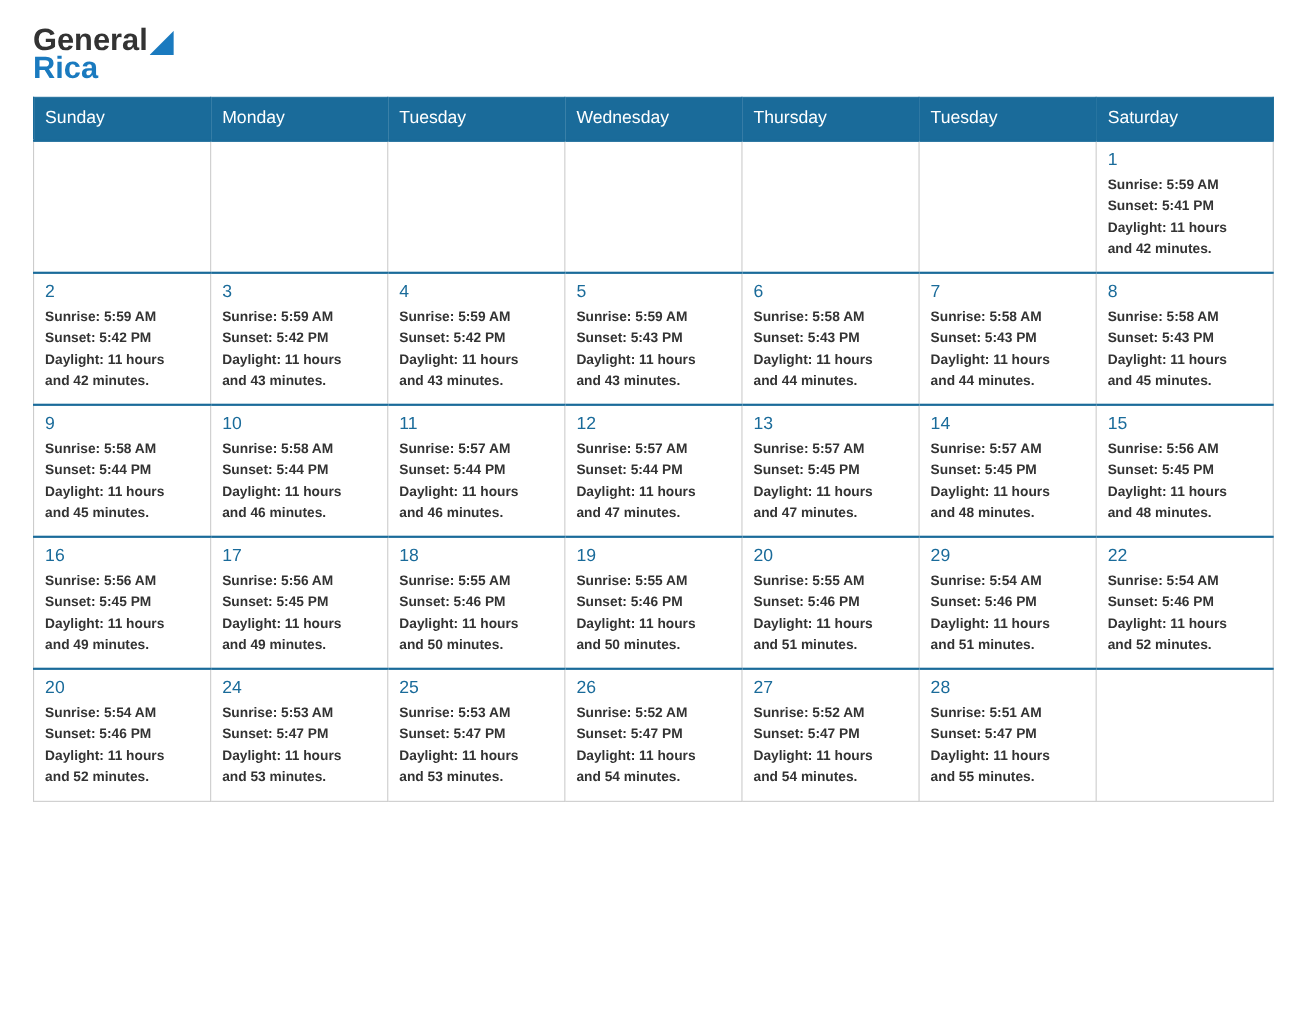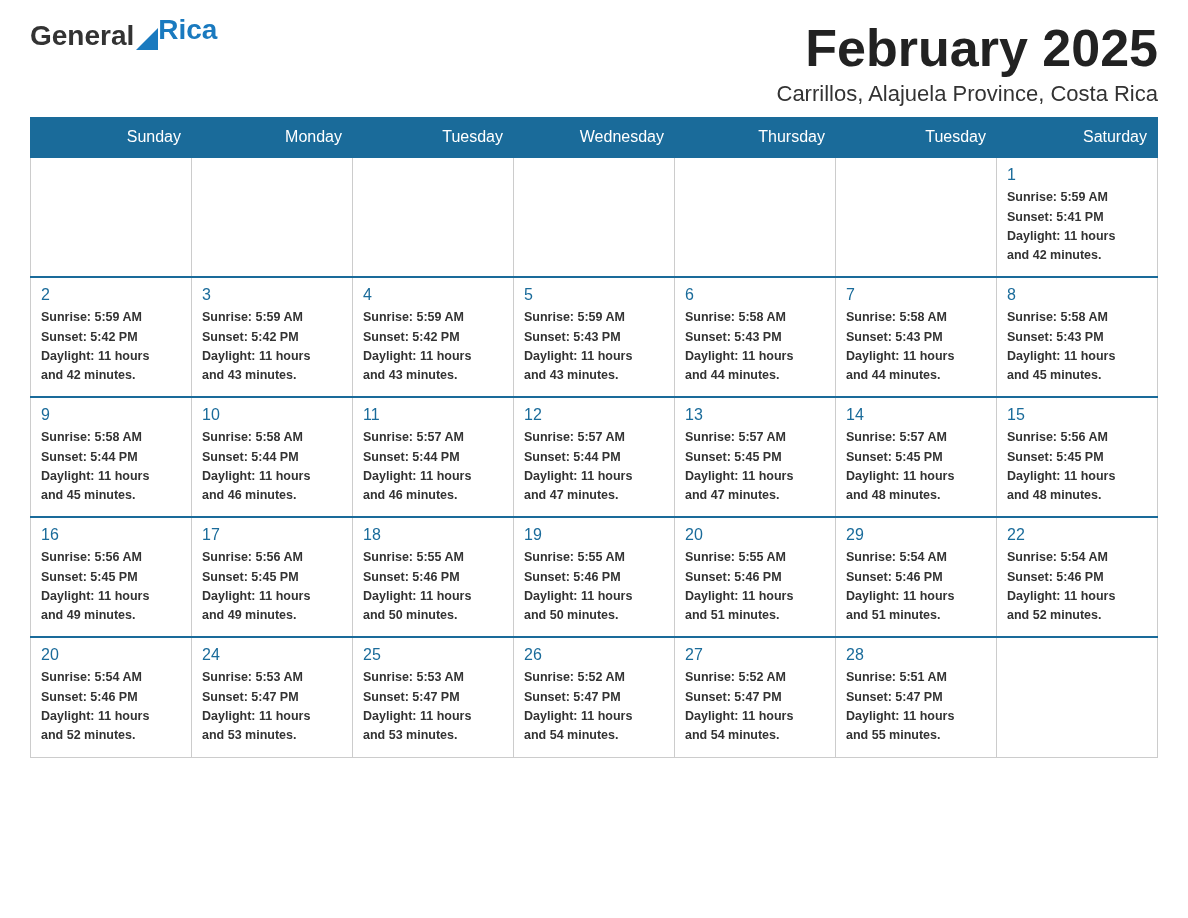--- a/index.html
+++ b/index.html
@@ -26,21 +26,21 @@
       font-weight: bold;
       color: #333;
     }
     .logo-text-blue {
       font-size: 28px;
       font-weight: bold;
       color: #1a7abf;
     }
     .logo-wrapper {
       display: flex;
-      flex-direction: row;
+      flex-direction: column;
     }
     .logo-row {
       display: flex;
       align-items: flex-end;
     }
     .title-section {
       text-align: right;
     }
     .month-title {
       font-size: 52px;
@@ -57,21 +57,21 @@
       width: 100%;
       border-collapse: collapse;
       margin-top: 10px;
     }
     .calendar th {
       background-color: #1a6b9a;
       color: #fff;
       font-size: 16px;
       font-weight: normal;
       padding: 10px 10px;
-      text-align: right;
+      text-align: left;
       border: 1px solid #1a6b9a;
     }
     .calendar td {
       width: 14.28%;
       vertical-align: top;
       border: 1px solid #ccc;
       padding: 8px 10px;
       font-size: 13px;
       color: #333;
       min-height: 110px;
@@ -104,24 +104,20 @@
   <div class="logo">
     <div class="logo-wrapper">
       <div class="logo-row">
         <span class="logo-text-general">General</span>
         <svg width="22" height="22" viewBox="0 0 22 22" style="margin-left:2px; margin-bottom:2px;">
           <polygon points="0,22 22,22 22,0" fill="#1a7abf"></polygon>
         </svg>
       </div>
       <span class="logo-text-blue" style="margin-top:-6px;">Rica</span>
     </div>
-  </div>
-  <div class="title-section">
-    <div class="month-title">February 2025</div>
-    <div class="location-title">Carrillos, Alajuela Province, Costa Rica</div>
   </div>
 </div>
 
 <table class="calendar">
   <thead>
     <tr>
       <th>Sunday</th>
       <th>Monday</th>
       <th>Tuesday</th>
       <th>Wednesday</th>

